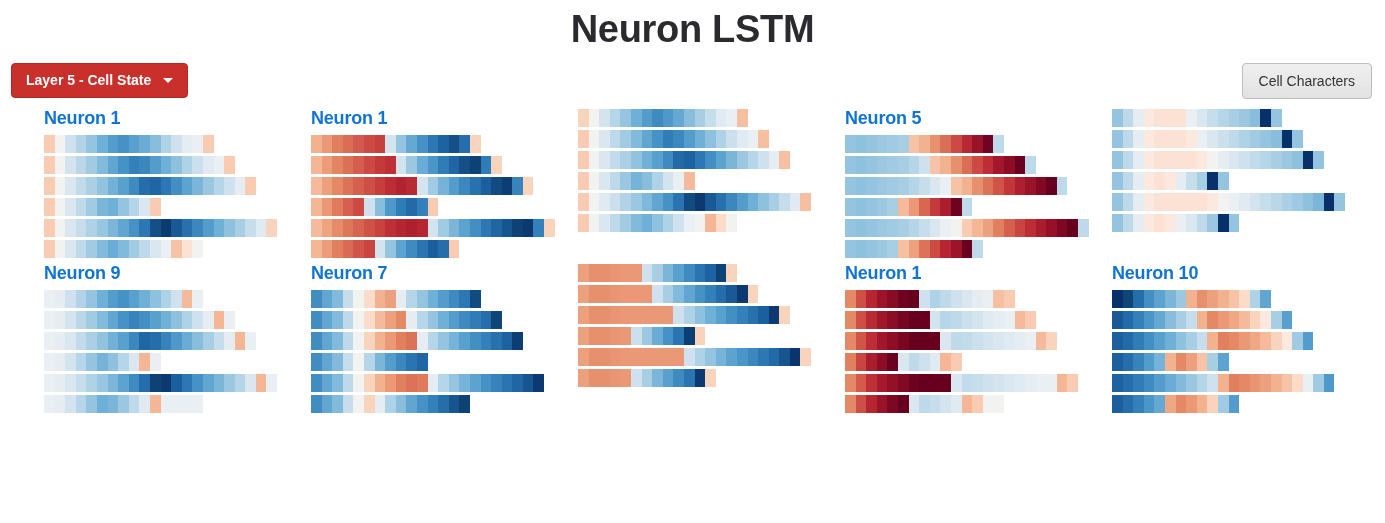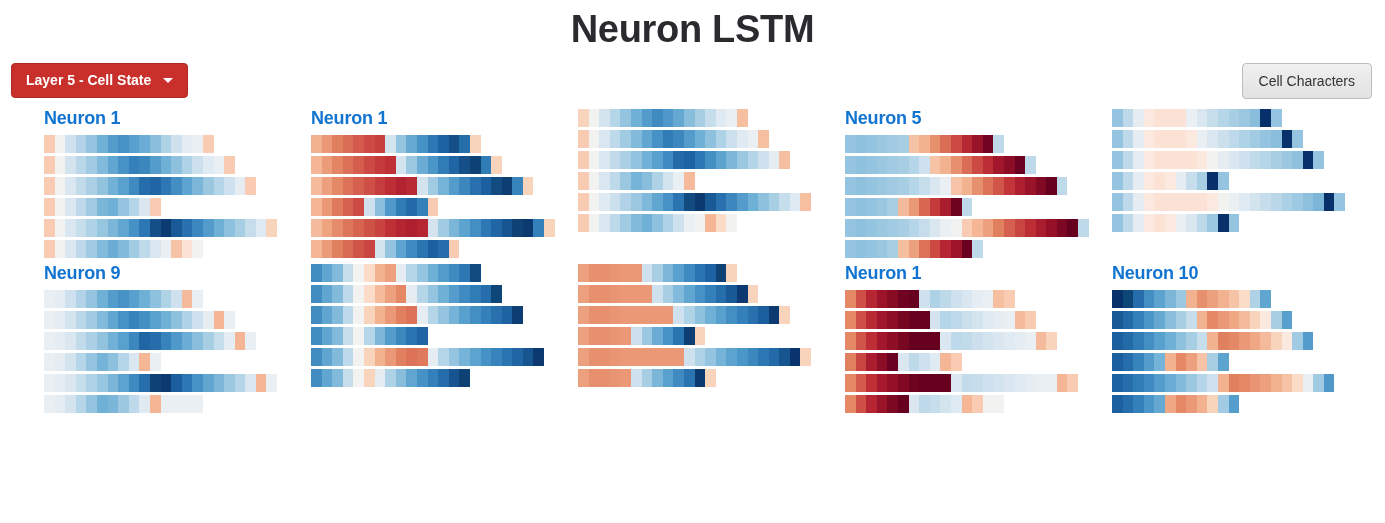--- a/index.html
+++ b/index.html
@@ -835,20 +835,21 @@
               <div class="heat-cell" style="background: rgb(223, 234, 242);"></div>
               <div class="heat-cell" style="background: rgb(244, 182, 149);"></div>
               <div class="heat-cell" style="background: rgb(234, 239, 243);"></div>
               <div class="heat-cell" style="background: rgb(234, 239, 243);"></div>
               <div class="heat-cell" style="background: rgb(234, 239, 243);"></div>
               <div class="heat-cell" style="background: rgb(234, 239, 243);"></div>
             </div>
           </div>
         </div>
         <div class="neuron-cell">
+          <div class="neuron-label">Neuron 7</div>
           <div class="heat-rows">
             <div class="heat-row">
               <div class="heat-cell" style="background: rgb(65, 141, 194);"></div>
               <div class="heat-cell" style="background: rgb(97, 166, 209);"></div>
               <div class="heat-cell" style="background: rgb(130, 186, 219);"></div>
               <div class="heat-cell" style="background: rgb(198, 221, 236);"></div>
               <div class="heat-cell" style="background: rgb(242, 242, 240);"></div>
               <div class="heat-cell" style="background: rgb(250, 220, 201);"></div>
               <div class="heat-cell" style="background: rgb(242, 177, 143);"></div>
               <div class="heat-cell" style="background: rgb(237, 160, 125);"></div>

